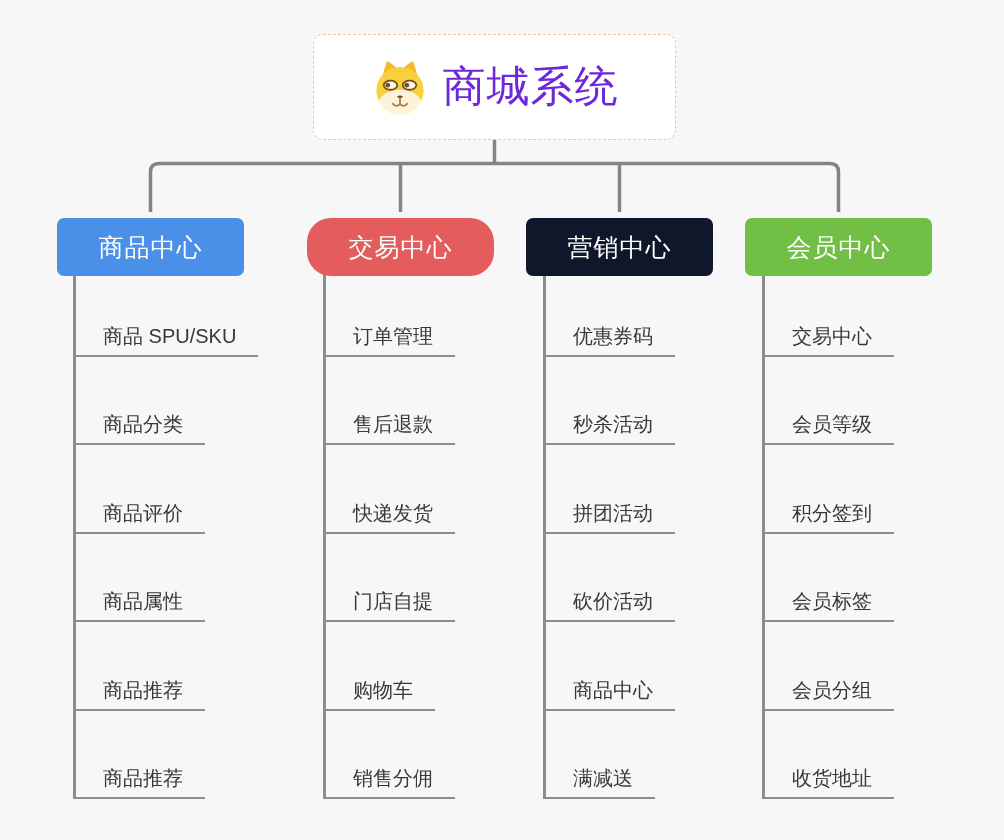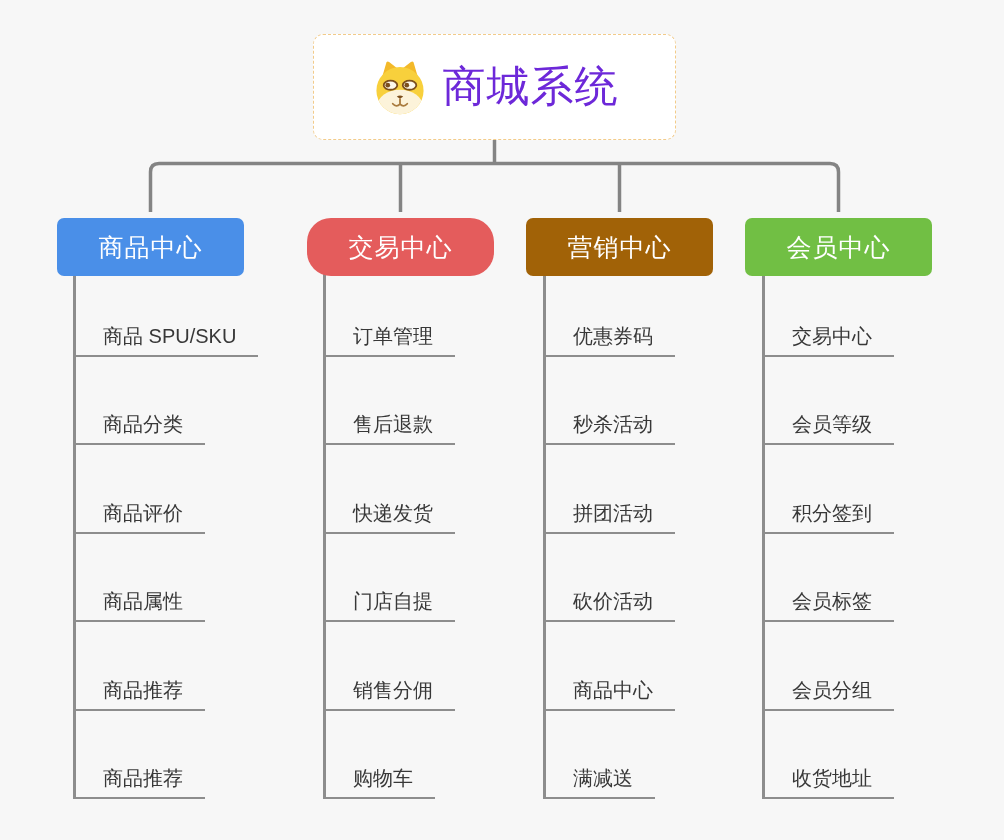--- a/index.html
+++ b/index.html
@@ -128,21 +128,21 @@
     </svg>
     <span class="root-title">商城系统</span>
   </div>
 
   <div class="branch b0" style="background: rgb(74, 143, 232);">
     <span>商品中心</span>
   </div>
   <div class="branch b1" style="background: rgb(228, 92, 92);">
     <span>交易中心</span>
   </div>
-  <div class="branch b2" style="background: #a16207;">
+  <div class="branch b2" style="background: #0f172a;">
     <span>营销中心</span>
   </div>
   <div class="branch b3" style="background: rgb(113, 191, 68);">
     <span>会员中心</span>
   </div>
 
   <div class="col c0">
     <div class="trunk"></div>
     <div class="row">
         <span class="leaf">商品 SPU/SKU</span>
@@ -172,25 +172,25 @@
     <div class="row">
         <span class="leaf">售后退款</span>
       </div>
     <div class="row">
         <span class="leaf">快递发货</span>
       </div>
     <div class="row">
         <span class="leaf">门店自提</span>
       </div>
     <div class="row">
+        <span class="leaf">购物车</span>
+      </div>
+    <div class="row">
         <span class="leaf">销售分佣</span>
       </div>
-    <div class="row">
-        <span class="leaf">购物车</span>
-      </div>
   </div>
 
   <div class="col c2">
     <div class="trunk"></div>
     <div class="row">
         <span class="leaf">优惠券码</span>
       </div>
     <div class="row">
         <span class="leaf">秒杀活动</span>
       </div>

